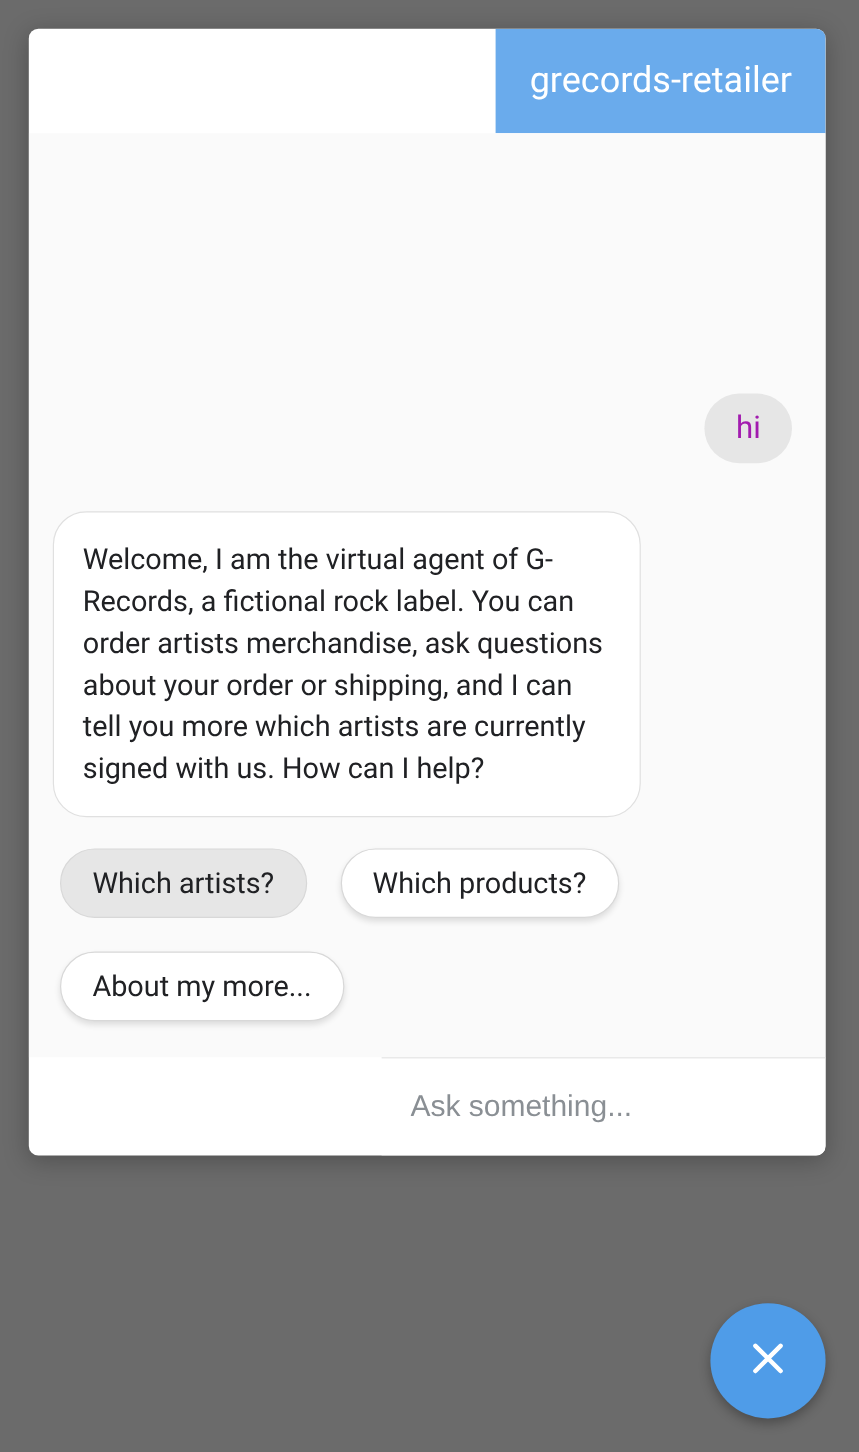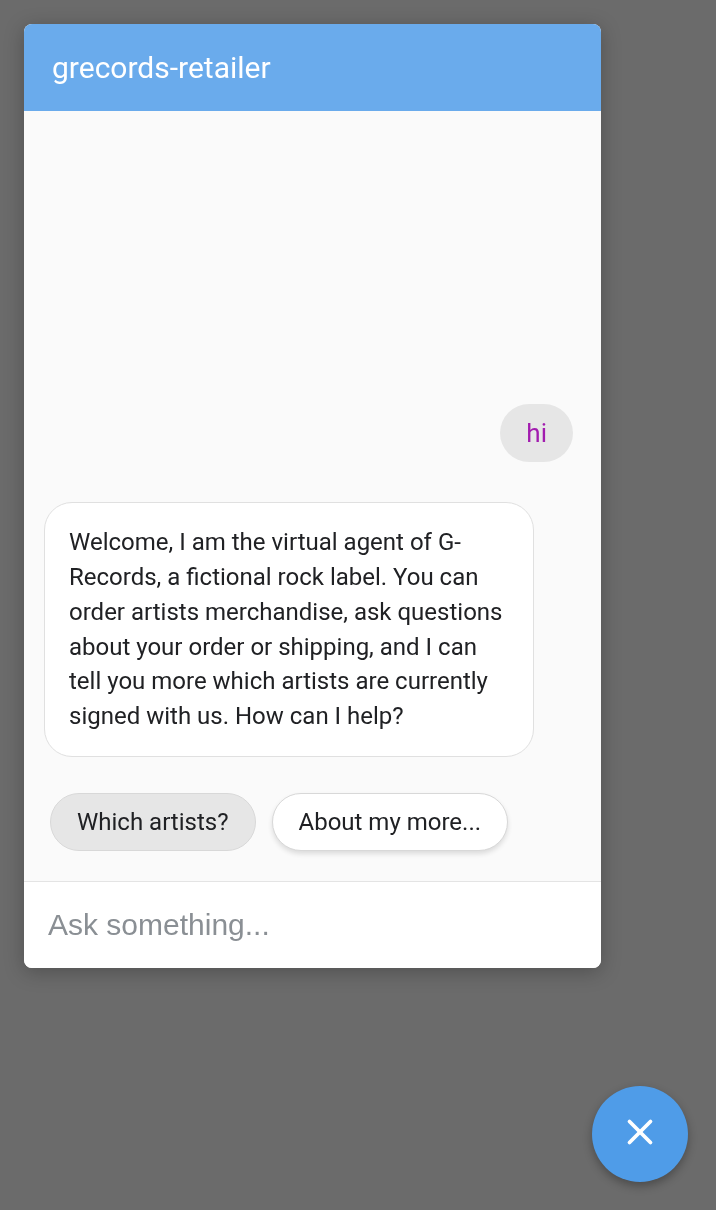--- a/index.html
+++ b/index.html
@@ -13,27 +13,28 @@
       background: #6b6b6b;
       font-family: -apple-system, BlinkMacSystemFont, "Segoe UI", Roboto, Helvetica, Arial, sans-serif;
       position: relative;
       overflow: hidden;
     }
     .chat-container {
       position: absolute;
       top: 24px;
       left: 24px;
       right: 24px;
-      width: 577px;
+      width: 664px;
       background: #fff;
       border-radius: 8px;
       box-shadow: 0 4px 20px rgba(0,0,0,0.25);
       display: flex;
       flex-direction: column;
       overflow: hidden;
+      align-items: flex-end;
     }
     .chat-header {
       background: #6aabec;
       color: #fff;
       padding: 26px 28px;
       font-size: 30px;
       font-weight: 400;
     }
     .chat-body {
       background: #fafafa;
@@ -52,36 +53,36 @@
     .msg-user {
       background: #e6e6e6;
       color: #a21caf;
       font-size: 26px;
       padding: 14px 26px;
       border-radius: 30px;
     }
     .msg-bot-row {
       display: flex;
       justify-content: flex-start;
-      margin-bottom: 36px;
+      margin-bottom: 26px;
     }
     .msg-bot {
       background: #ffffff;
       color: #202124;
       font-size: 24px;
       line-height: 1.45;
       padding: 22px 24px;
       border: 1px solid #e0e0e0;
       border-radius: 28px;
       max-width: 490px;
     }
     .chips {
       display: flex;
       flex-wrap: wrap;
-      gap: 16px;
+      gap: 28px;
       padding-left: 6px;
     }
     .chip {
       background: #fff;
       border: 1px solid #d8d8d8;
       border-radius: 32px;
       padding: 14px 26px;
       font-size: 24px;
       color: #202124;
       cursor: pointer;
@@ -93,21 +94,21 @@
     }
     .chat-input-bar {
       border-top: 1px solid #e4e4e4;
       background: #fff;
       padding: 26px 24px;
     }
     .chat-input {
       width: 100%;
       border: none;
       outline: none;
-      font-size: 30px;
+      font-size: 25px;
       color: #202124;
       background: transparent;
     }
     .chat-input::placeholder {
       color: #8a8f94;
     }
     .fab {
       position: absolute;
       right: 28px;
       bottom: 28px;
@@ -138,20 +139,21 @@
     <div class="msg-user-row">
       <div class="msg-user">hi</div>
     </div>
 
     <div class="msg-bot-row">
       <div class="msg-bot">Welcome, I am the virtual agent of G-Records, a fictional rock label. You can order artists merchandise, ask questions about your order or shipping, and I can tell you more which artists are currently signed with us. How can I help?</div>
     </div>
 
     <div class="chips">
       <div class="chip hovered">Which artists?</div>
+      <div class="chip">Which products?</div>
       <div class="chip">About my more...</div>
     </div>
   </div>
 
   <div class="chat-input-bar">
     <input class="chat-input" type="text" placeholder="Ask something..." style="">
   </div>
 </div>
 
 <div class="fab">

